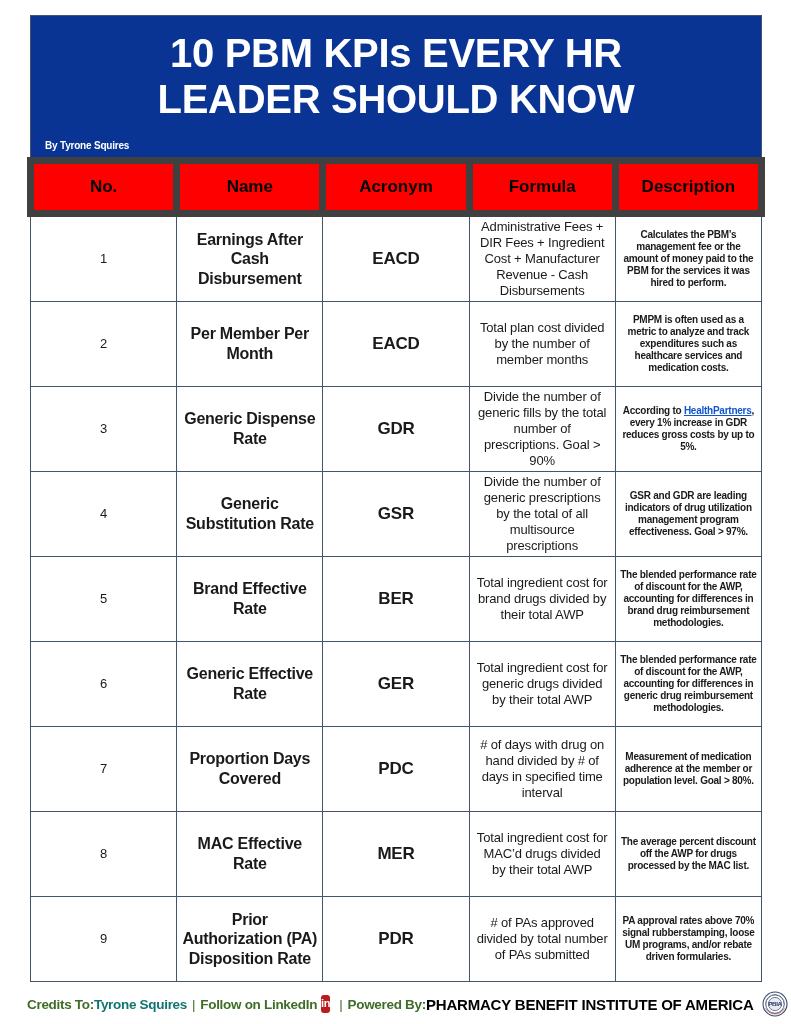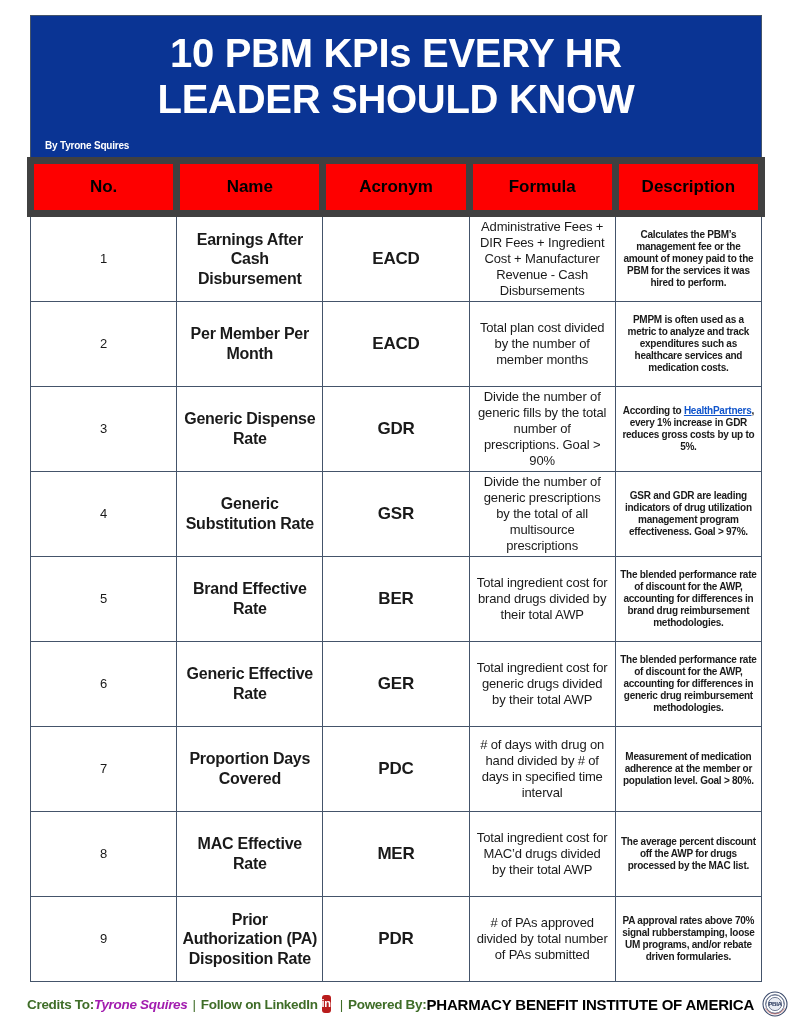--- a/index.html
+++ b/index.html
@@ -111,21 +111,21 @@
     display: flex;
     align-items: center;
     justify-content: flex-start;
     gap: 0px;
     font-family: "Liberation Sans", sans-serif;
     font-size: 13.5px;
     letter-spacing: -0.3px;
     white-space: nowrap;
   }
   .f-green  { color: #3f6d28; font-weight: bold; }
-  .f-black  { color: #a21caf; font-weight: bold; font-style: italic; }
+  .f-black  { color: #0f766e; font-weight: bold; }
   .f-sep    { color: #3f6d28; font-weight: normal; padding: 0 5px; }
   .f-caps   { color: #000000; font-weight: bold; font-size: 15px; letter-spacing: -0.2px; }
 
   .li-icon {
     display: inline-flex;
     align-items: center;
     justify-content: center;
     width: 18px;
     height: 18px;
     background: #b91c1c;

